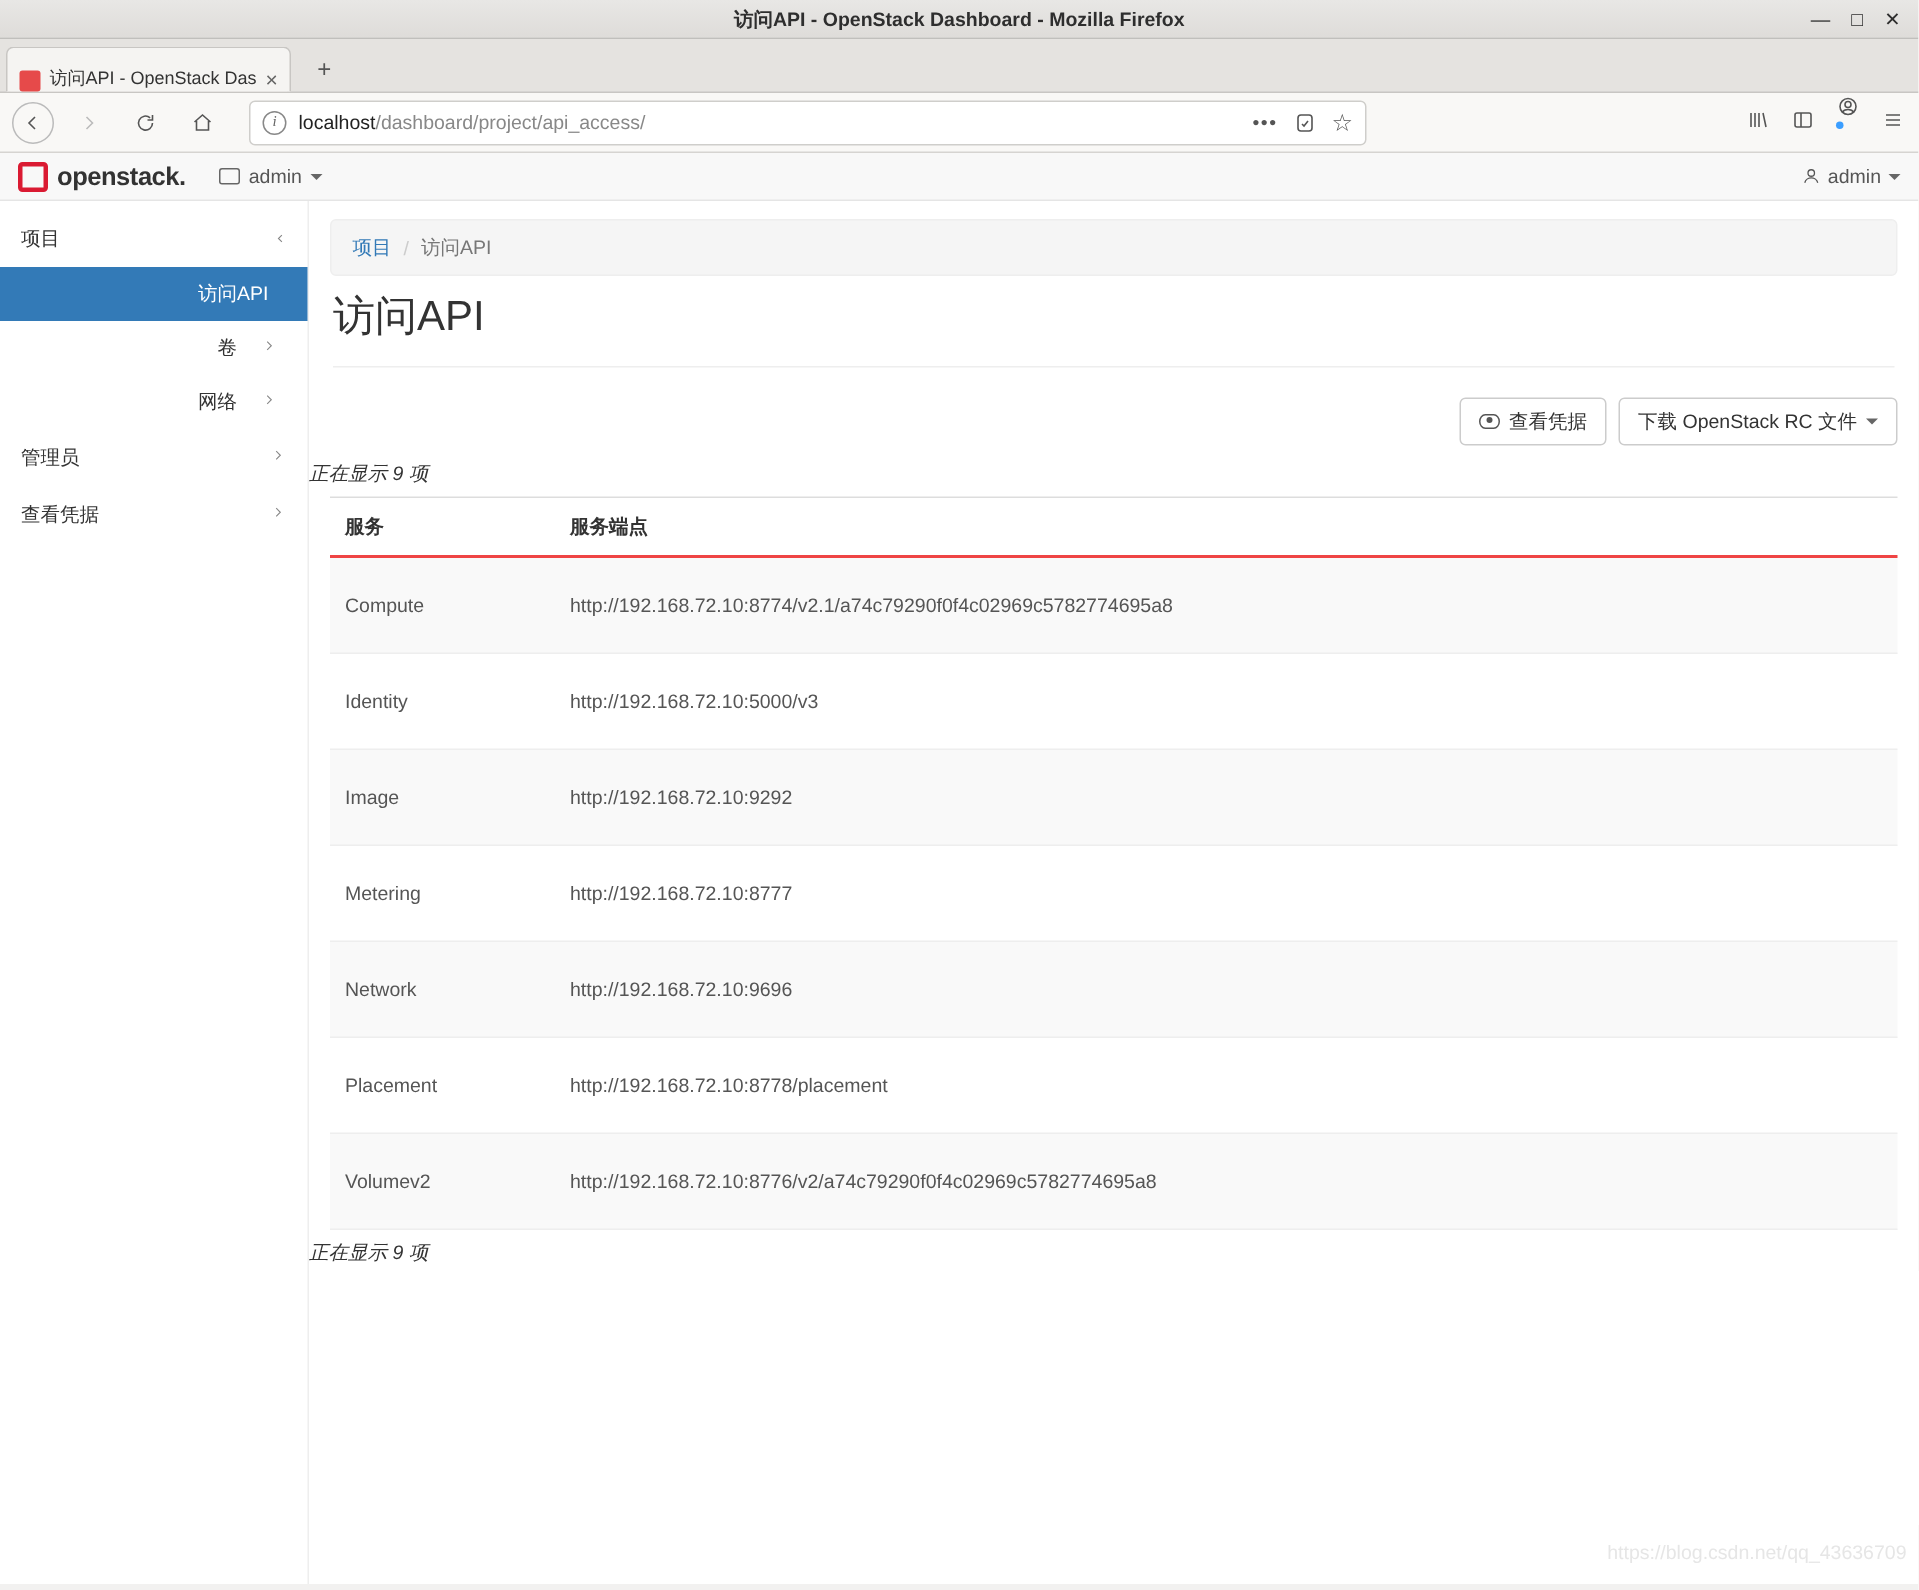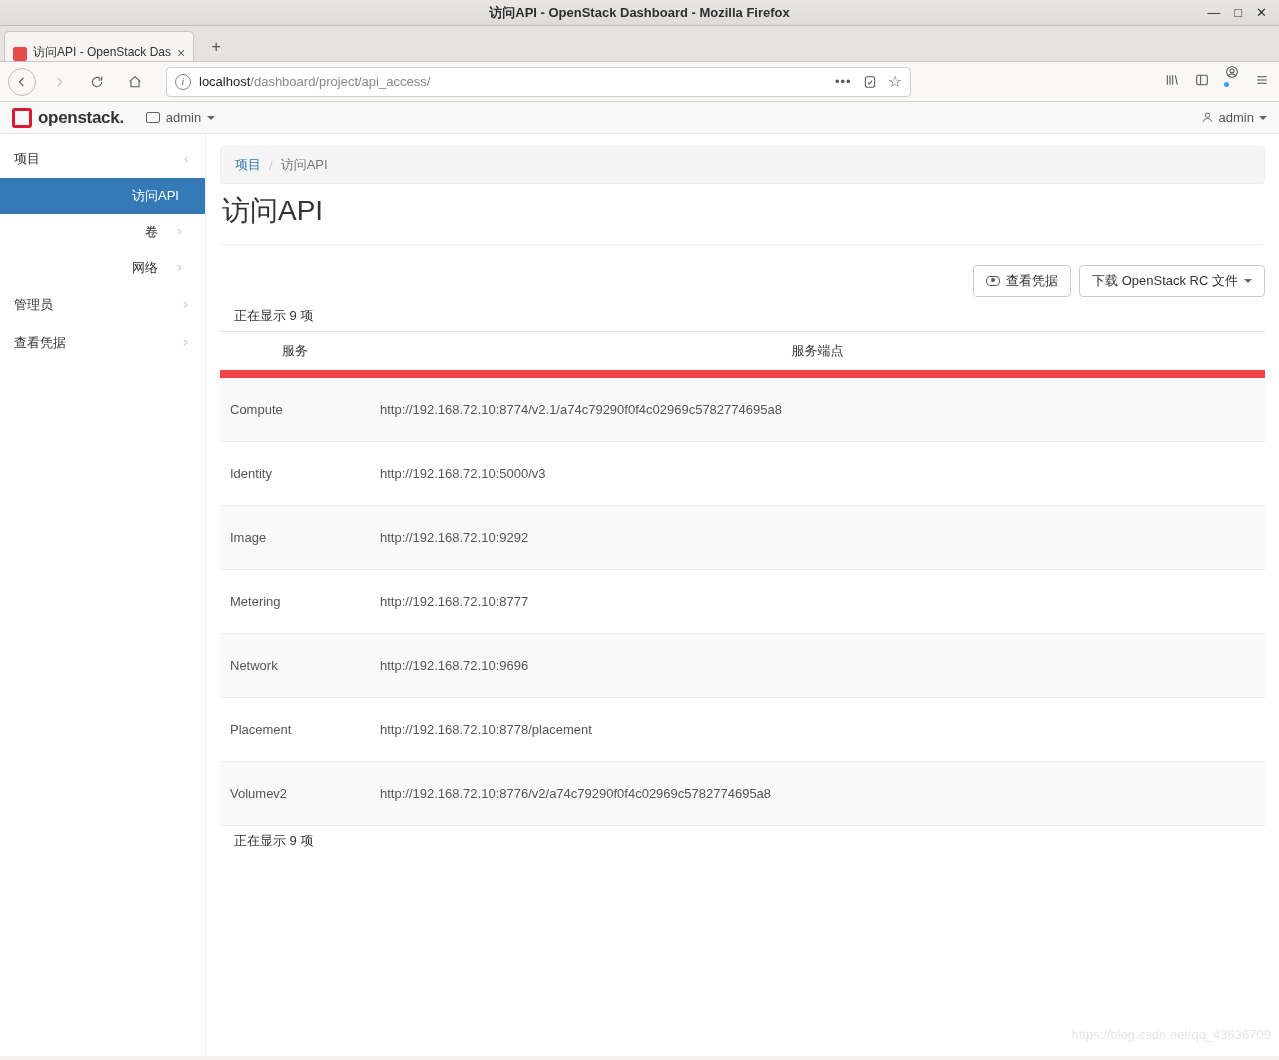--- a/index.html
+++ b/index.html
@@ -187,33 +187,33 @@
   }
   .btn {
     display: inline-flex; align-items: center; gap: 6px;
     border: 1px solid #ccc; border-radius: 4px;
     background: #fff; color: #333;
     padding: 6px 12px; font-size: 13px;
   }
   .eye-icon { width: 14px; height: 10px; border: 1px solid #555; border-radius: 60% 60% 60% 60%/100% 100% 100% 100%; position: relative; }
   .eye-icon::after { content: ""; position: absolute; top: 1px; left: 4px; width: 4px; height: 4px; background: #555; border-radius: 50%; }
 
-  .table-caption { margin: 6px 28px; color: #333; font-size: 13px; }
+  .table-caption { margin: 6px 0; color: #333; font-size: 13px; font-style: italic; }
   table.os-table {
     width: calc(100% - 28px);
     margin: 4px 14px;
     border-collapse: collapse;
     font-size: 13px;
   }
   table.os-table thead th {
-    text-align: center;
+    text-align: left;
     padding: 10px 10px;
     border-top: 1px solid #ddd;
-    border-bottom: 8px solid #ef4444;
-    font-weight: normal;
+    border-bottom: 2px solid #ef4444;
+    font-weight: bold;
     color: #333;
   }
   table.os-table tbody td {
     padding: 24px 10px;
     border-top: 1px solid #eee;
     color: #555;
   }
   table.os-table tbody tr:nth-child(odd) { background: #f9f9f9; }
   table.os-table tbody tr:last-child td { border-bottom: 1px solid #eee; }
 

